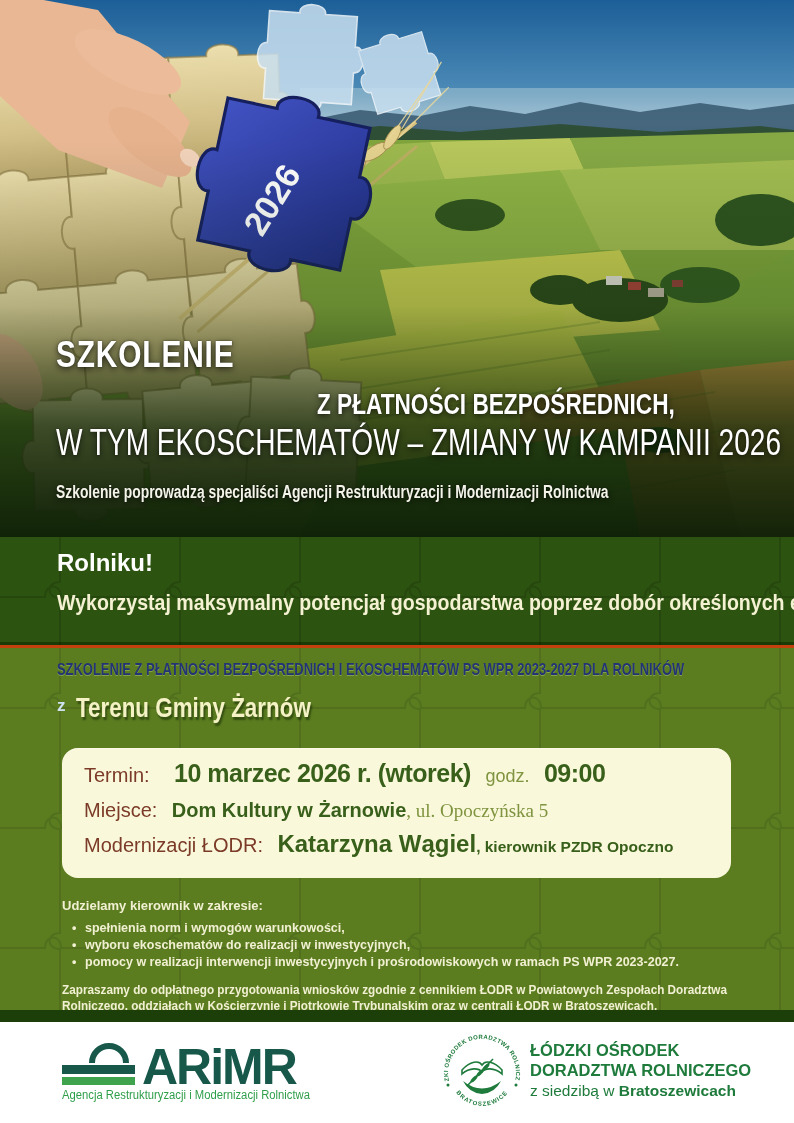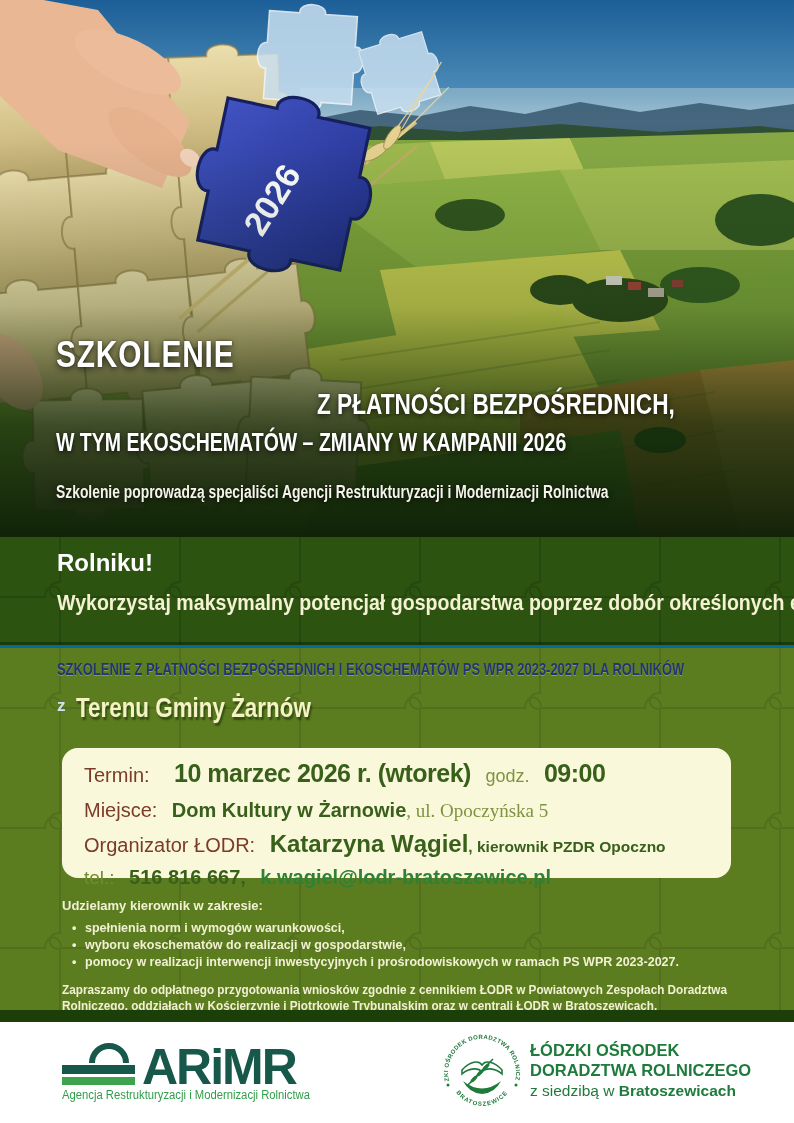--- a/index.html
+++ b/index.html
@@ -1,31 +1,31 @@
 <!DOCTYPE html>
 <html><head>
 <meta charset="utf-8">
 <style>
   html,body{margin:0;padding:0;background:#ffffff;}
   body{font-family:"Liberation Sans","DejaVu Sans",sans-serif;}
-  .poster{position:relative;width:794px;height:1123px;overflow:hidden;background:#0369a1;}
+  .poster{position:relative;width:794px;height:1123px;overflow:hidden;background:#c2410c;}
   .poster *{box-sizing:border-box;}
   svg{display:block;}
   .cond{display:inline-block;transform-origin:0 50%;white-space:nowrap;}
 
   
   .hero{position:absolute;left:0;top:0;width:794px;height:537px;}
   .hero svg{position:absolute;inset:0;}
   .title-block{position:absolute;left:56px;top:336px;width:720px;color:#ffffff;
     text-shadow:0 2px 7px rgba(0,0,0,.7),0 0 2px rgba(0,0,0,.55);}
   .t1{font-size:36px;font-weight:bold;letter-spacing:1px;line-height:38px;margin:0;}
   .t1 .cond{transform:scaleX(.83);}
   .t2{font-size:29px;font-weight:bold;line-height:33px;margin:14px 0 0 0;text-align:right;}
   .t2 .cond{transform:scaleX(.78);}
-  .t3{font-size:25px;font-weight:bold;line-height:33px;margin:5px 0 16px 0;}
+  .t3{font-size:36px;font-weight:normal;line-height:33px;margin:5px 0 16px 0;}
   .t3 .cond{transform:scaleX(.78);}
   .tsub{font-size:18px;font-weight:bold;line-height:22px;margin:22px 0 0 0;color:#f4f4ea;}
   .tsub .cond{transform:scaleX(.77);}
 
   
   .band{position:absolute;left:0;top:537px;width:794px;height:108px;background:#2c5310;
     border-bottom:3px solid #1a3a06;}
   .band .pat{position:absolute;inset:0;}
   .band-inner{position:absolute;left:57px;top:12px;width:700px;color:#f4f2d3;}
   .rolniku{font-size:24px;font-weight:bold;color:#ffffff;line-height:28px;}
@@ -251,35 +251,30 @@
         <span class="lbl">Termin:</span><span class="sp"></span><span class="sp"></span>
         <span class="big">10 marzec 2026 r. (wtorek)</span><span class="sp"></span>
         <span class="godz">godz.</span><span class="sp"></span>
         <span class="big">09:00</span>
       </div>
       <div class="row r2">
         <span class="lbl">Miejsce:</span><span class="sp"></span>
         <span class="med">Dom Kultury w Żarnowie</span><span class="olv">, ul. Opoczyńska 5</span>
       </div>
       <div class="row r3">
-        <span class="lbl">Organizator ŁODR:</span><span class="sp"></span>
+        <span class="lbl">Modernizacji ŁODR:</span><span class="sp"></span>
         <span class="name">Katarzyna Wągiel</span><span class="role">, kierownik PZDR Opoczno</span>
-      </div>
-      <div class="row r4">
-        <span class="lbl-olv">tel.:</span><span class="sp"></span>
-        <span class="med">516 816 667,</span><span class="sp"></span>
-        <span class="email">k.wagiel@lodr-bratoszewice.pl</span>
       </div>
     </div>
 
     <div class="advisory">
       <div class="adv-h">Udzielamy kierownik w zakresie:</div>
       <ul class="adv-ul">
         <li>spełnienia norm i wymogów warunkowości,</li>
-        <li>wyboru ekoschematów do realizacji w gospodarstwie,</li>
+        <li>wyboru ekoschematów do realizacji w inwestycyjnych,</li>
         <li>pomocy w realizacji interwencji inwestycyjnych i prośrodowiskowych w ramach PS WPR 2023-2027.</li>
       </ul>
       <div class="adv-note"><span class="cond">Zapraszamy do odpłatnego przygotowania wniosków zgodnie z cennikiem ŁODR w Powiatowych Zespołach Doradztwa Rolniczego, oddziałach w Kościerzynie i Piotrkowie Trybunalskim oraz w centrali ŁODR w Bratoszewicach.</span></div>
     </div>
   </section>
 
   <div class="darkstrip"></div>
 
   <footer class="footer">
     <div class="arimr">

